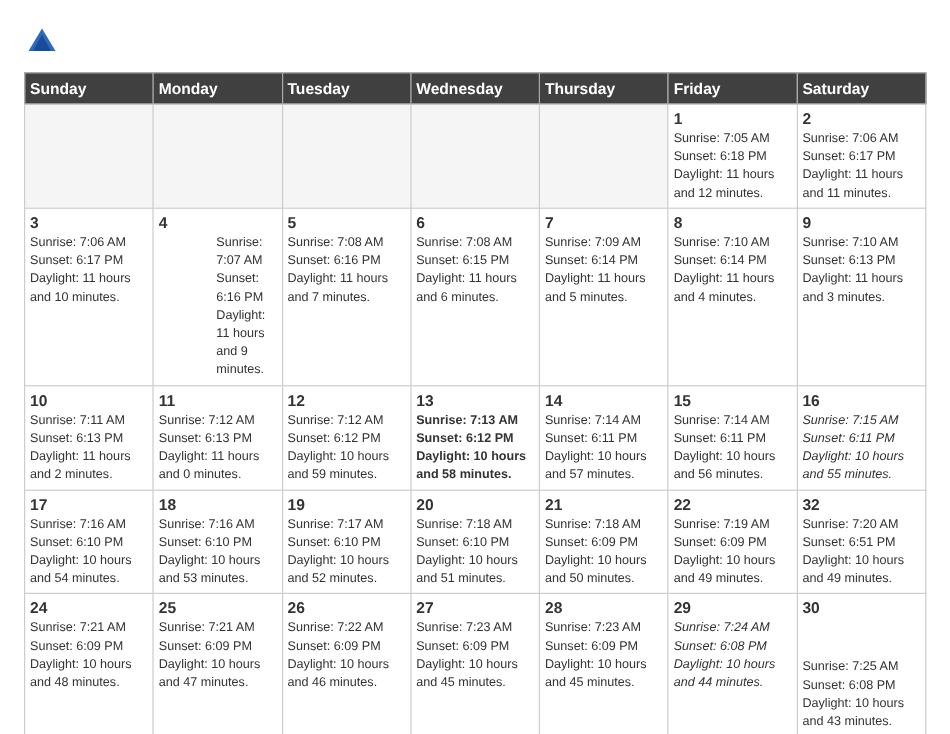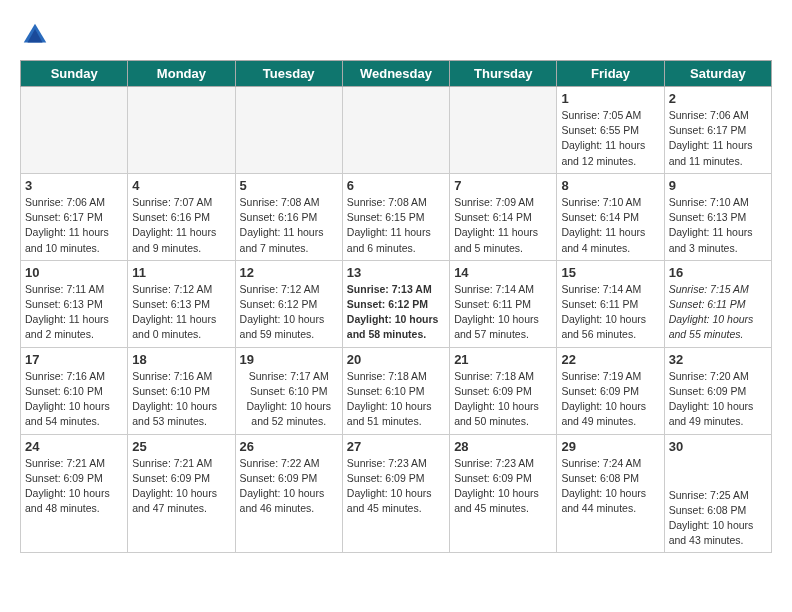--- a/index.html
+++ b/index.html
@@ -52,26 +52,26 @@
     .subtitle {
       font-size: 15px;
       color: #555;
     }
     .calendar {
       width: 100%;
       border-collapse: collapse;
       table-layout: fixed;
     }
     .calendar th {
-      background-color: #0f766e;
+      background-color: #404040;
       color: #fff;
       padding: 5px 4px;
       font-size: 13px;
       font-weight: bold;
-      text-align: center;
+      text-align: left;
       border: 1px solid #aaa;
     }
     .calendar td {
       border: 1px solid #ccc;
       vertical-align: top;
       padding: 4px 4px;
       font-size: 10.5px;
       color: #333;
       min-height: 80px;
       background: #fff;
@@ -124,40 +124,40 @@
   <tbody id="calendar-body">
       <tr>
         <td class="empty"></td>
         <td class="empty"></td>
         <td class="empty"></td>
         <td class="empty"></td>
         <td class="empty"></td>
         <td>
           <span class="day-number">1</span>
           <div class="day-info" style="white-space: pre-line;">Sunrise: 7:05 AM
-Sunset: 6:55 PM
+Sunset: 6:18 PM
 Daylight: 11 hours and 12 minutes.</div>
         </td>
         <td>
           <span class="day-number">2</span>
           <div class="day-info" style="white-space: pre-line;">Sunrise: 7:06 AM
 Sunset: 6:17 PM
 Daylight: 11 hours and 11 minutes.</div>
         </td>
       </tr>
       <tr>
         <td>
           <span class="day-number">3</span>
           <div class="day-info" style="white-space: pre-line;">Sunrise: 7:06 AM
 Sunset: 6:17 PM
 Daylight: 11 hours and 10 minutes.</div>
         </td>
         <td>
           <span class="day-number">4</span>
-          <div class="day-info" style="white-space: pre-line;">Sunrise: 7:07 AM
+          <div class="day-info" style="white-space: pre-line; margin-left: 48px;">Sunrise: 7:07 AM
 Sunset: 6:16 PM
 Daylight: 11 hours and 9 minutes.</div>
         </td>
         <td>
           <span class="day-number">5</span>
           <div class="day-info" style="white-space: pre-line;">Sunrise: 7:08 AM
 Sunset: 6:16 PM
 Daylight: 11 hours and 7 minutes.</div>
         </td>
         <td>
@@ -237,21 +237,21 @@
 Daylight: 10 hours and 54 minutes.</div>
         </td>
         <td>
           <span class="day-number">18</span>
           <div class="day-info" style="white-space: pre-line;">Sunrise: 7:16 AM
 Sunset: 6:10 PM
 Daylight: 10 hours and 53 minutes.</div>
         </td>
         <td>
           <span class="day-number">19</span>
-          <div class="day-info" style="white-space: pre-line; text-align: center;">Sunrise: 7:17 AM
+          <div class="day-info" style="white-space: pre-line;">Sunrise: 7:17 AM
 Sunset: 6:10 PM
 Daylight: 10 hours and 52 minutes.</div>
         </td>
         <td>
           <span class="day-number">20</span>
           <div class="day-info" style="white-space: pre-line;">Sunrise: 7:18 AM
 Sunset: 6:10 PM
 Daylight: 10 hours and 51 minutes.</div>
         </td>
         <td>
@@ -262,21 +262,21 @@
         </td>
         <td>
           <span class="day-number">22</span>
           <div class="day-info" style="white-space: pre-line;">Sunrise: 7:19 AM
 Sunset: 6:09 PM
 Daylight: 10 hours and 49 minutes.</div>
         </td>
         <td>
           <span class="day-number">32</span>
           <div class="day-info" style="white-space: pre-line;">Sunrise: 7:20 AM
-Sunset: 6:09 PM
+Sunset: 6:51 PM
 Daylight: 10 hours and 49 minutes.</div>
         </td>
       </tr>
       <tr>
         <td>
           <span class="day-number">24</span>
           <div class="day-info" style="white-space: pre-line;">Sunrise: 7:21 AM
 Sunset: 6:09 PM
 Daylight: 10 hours and 48 minutes.</div>
         </td>
@@ -299,21 +299,21 @@
 Daylight: 10 hours and 45 minutes.</div>
         </td>
         <td>
           <span class="day-number">28</span>
           <div class="day-info" style="white-space: pre-line;">Sunrise: 7:23 AM
 Sunset: 6:09 PM
 Daylight: 10 hours and 45 minutes.</div>
         </td>
         <td>
           <span class="day-number">29</span>
-          <div class="day-info" style="white-space: pre-line;">Sunrise: 7:24 AM
+          <div class="day-info" style="white-space: pre-line; font-style: italic;">Sunrise: 7:24 AM
 Sunset: 6:08 PM
 Daylight: 10 hours and 44 minutes.</div>
         </td>
         <td>
           <span class="day-number">30</span>
           <div class="day-info" style="white-space: pre-line; margin-top: 34px;">Sunrise: 7:25 AM
 Sunset: 6:08 PM
 Daylight: 10 hours and 43 minutes.</div>
         </td>
       </tr>

